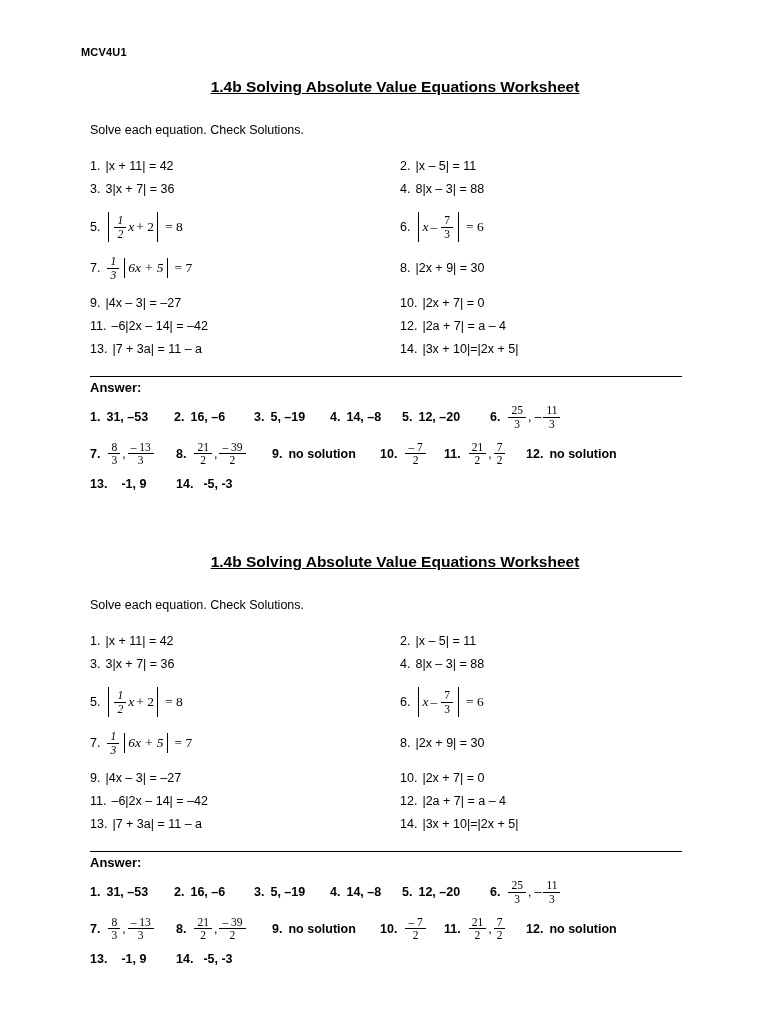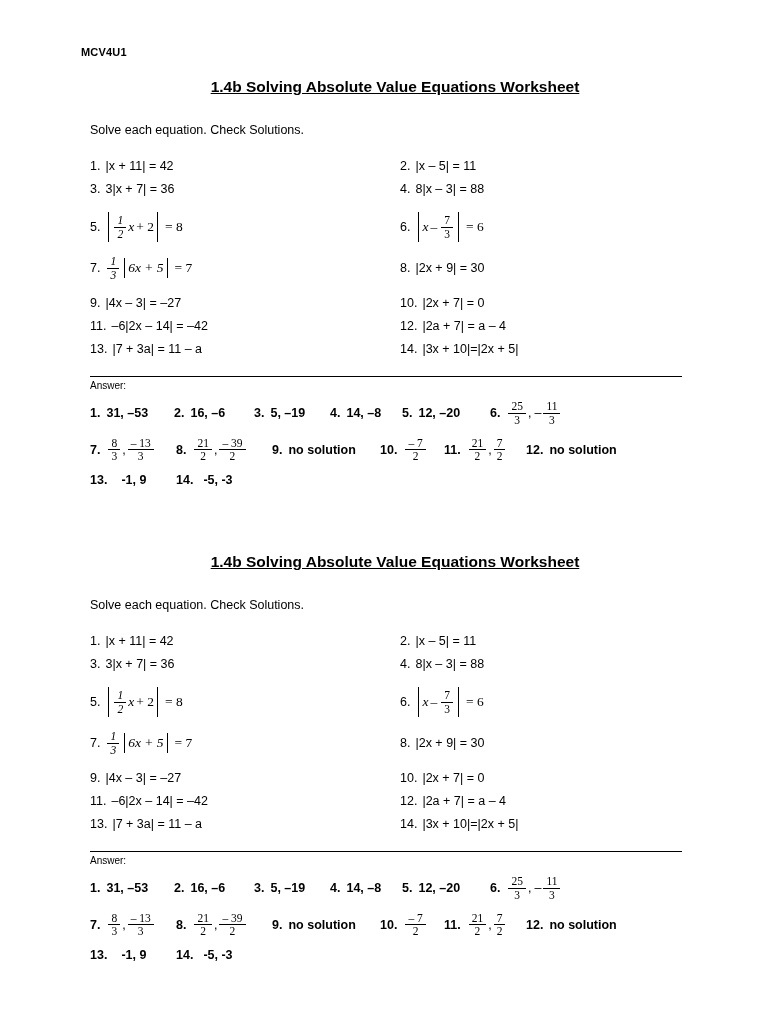--- a/index.html
+++ b/index.html
@@ -110,22 +110,22 @@
     display: inline-flex;
     align-items: center;
     padding: 1px 0;
   }
   .hr-line {
     border: none;
     border-top: 1px solid #000;
     margin: 0;
   }
   .answer-label {
-    font-size: 10px;
-    font-weight: normal;
+    font-size: 13px;
+    font-weight: bold;
     margin-top: 3px;
   }
   .ans-row {
     display: flex;
     align-items: center;
     flex-wrap: nowrap;
     font-size: 12.5px;
     margin-top: 9px;
   }
   .ans-item {

